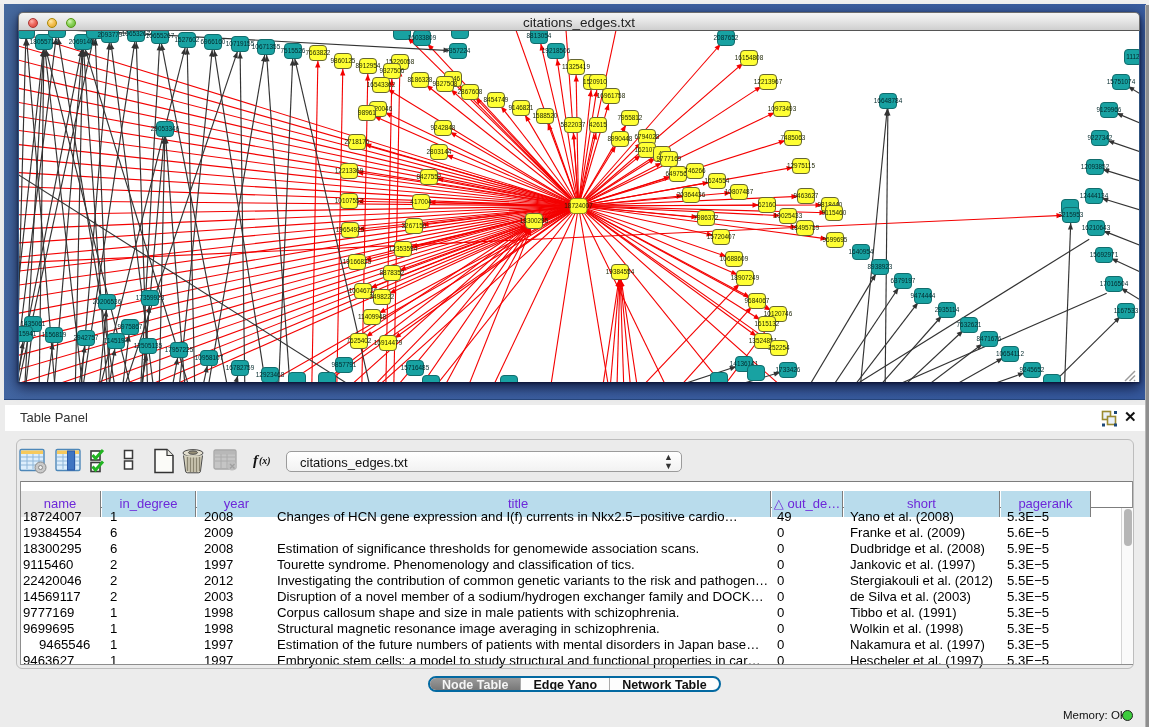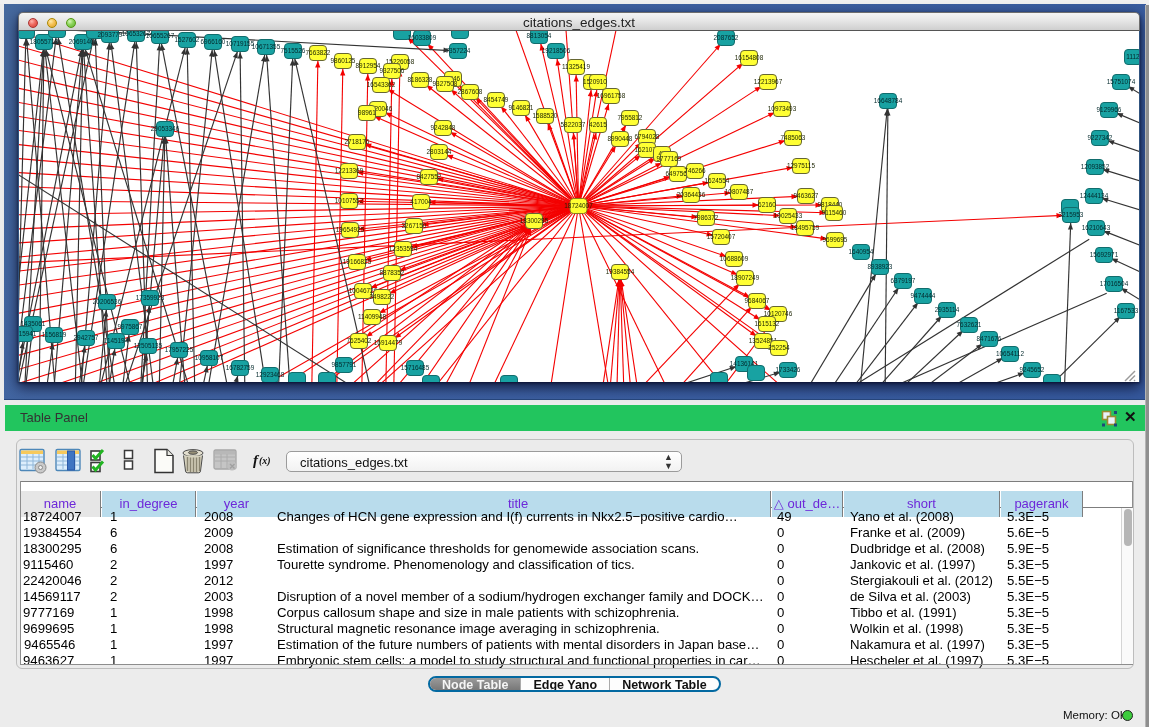--- a/index.html
+++ b/index.html
@@ -9,21 +9,21 @@
 #win { position:absolute; left:14px; top:8px; width:1122px; height:370px;
   border-radius:6px 6px 0 0; box-shadow:0 5px 14px rgba(0,0,25,.75), 0 1px 3px rgba(0,0,30,.6); }
 #titlebar { position:absolute; left:0; top:0; width:100%; height:19px;
   border-radius:5px 5px 0 0; border:1px solid #6e6e6e; border-bottom:1px solid #555;
   background:linear-gradient(#f4f4f4,#e6e6e6 45%,#cfcfcf); }
 #titlebar .tl { position:absolute; top:4.5px; width:10px; height:10px; border-radius:50%; }
 #title { position:absolute; width:100%; text-align:center; top:2px; font-size:13.5px; color:#222; }
 #canvas { position:absolute; left:0; top:19px; width:1122px; height:351px; background:#fff;
   border-left:1px solid #30537f; border-right:1px solid #30537f; overflow:hidden; }
 .grayR { position:absolute; right:0; top:5px; width:4px; height:722px; background:#8f8f8f; border-left:1px solid #b5b5b5; }
-#tpbar { position:absolute; left:5px; top:405px; width:1140px; height:26px; background:#22c55e; }
+#tpbar { position:absolute; left:5px; top:405px; width:1140px; height:26px; background:#ffffff; }
 #tpbar span { position:absolute; left:15px; top:5px; font-size:13px; color:#333; }
 #closex { position:absolute; left:1124px; top:408px; font-size:15px; font-weight:bold; color:#111; }
 #panelbox { position:absolute; left:16px; top:439px; width:1118px; height:230px;
   background:#ebebeb; border:1px solid #bdbdbd; border-radius:6px; }
 #dropdown { position:absolute; left:286px; top:451px; width:396px; height:21px; background:linear-gradient(#ffffff,#f2f2f2);
   border:1px solid #9b9b9b; border-radius:5px; font-size:13px; color:#111; }
 #dropdown .txt { position:absolute; left:13px; top:3px; }
 #dropdown .arr { position:absolute; right:8px; top:1px; font-size:9px; color:#333; line-height:9px; }
 #thead { position:absolute; left:20px; top:481px; width:1113px; height:27px; background:#fff;
   border-top:1px solid #7d7d7d; border-bottom:1px solid #7d7d7d; }
@@ -768,21 +768,21 @@
     <span class="arr">▲<br>▼</span>
   </div>
 <div style="position:absolute;left:20px;top:481px;width:1113px;height:184px;background:#fff"></div>
 <div id="thead">
   <div class="hc" style="left:0;width:81px;background:#e6e6e6">name</div>
   <div class="hc" style="left:82px;width:94px">in_degree</div>
   <div class="hc" style="left:177px;width:80px">year</div>
   <div class="hc" style="left:246px;width:505px">title</div>
   <div class="hc" style="left:752px;width:71px">△ out_de…</div>
   <div class="hc" style="left:824px;width:156px">short</div>
-  <div class="hc" style="left:981px;width:82px">pagerank</div>
+  <div class="hc" style="left:981px;width:90px">pagerank</div>
 </div>
 <div class="trow" style="top:508px">
     <span style="left:23px">18724007</span>
     <span style="left:110px">1</span>
     <span style="left:204px">2008</span>
     <span style="left:277px">Changes of HCN gene expression and I(f) currents in Nkx2.5−positive cardio…</span>
     <span style="left:777px">49</span>
     <span style="left:850px">Yano et al. (2008)</span>
     <span style="left:1007px">5.3E−5</span>
   </div>
@@ -809,20 +809,21 @@
     <span style="left:204px">1997</span>
     <span style="left:277px">Tourette syndrome. Phenomenology and classification of tics.</span>
     <span style="left:777px">0</span>
     <span style="left:850px">Jankovic et al. (1997)</span>
     <span style="left:1007px">5.3E−5</span>
   </div>
 <div class="trow" style="top:572px">
     <span style="left:23px">22420046</span>
     <span style="left:110px">2</span>
     <span style="left:204px">2012</span>
+    <span style="left:277px">Investigating the contribution of common genetic variants to the risk and pathogen…</span>
     <span style="left:777px">0</span>
     <span style="left:850px">Stergiakouli et al. (2012)</span>
     <span style="left:1007px">5.5E−5</span>
   </div>
 <div class="trow" style="top:588px">
     <span style="left:23px">14569117</span>
     <span style="left:110px">2</span>
     <span style="left:204px">2003</span>
     <span style="left:277px">Disruption of a novel member of a sodium/hydrogen exchanger family and DOCK…</span>
     <span style="left:777px">0</span>
@@ -841,21 +842,21 @@
 <div class="trow" style="top:620px">
     <span style="left:23px">9699695</span>
     <span style="left:110px">1</span>
     <span style="left:204px">1998</span>
     <span style="left:277px">Structural magnetic resonance image averaging in schizophrenia.</span>
     <span style="left:777px">0</span>
     <span style="left:850px">Wolkin et al. (1998)</span>
     <span style="left:1007px">5.3E−5</span>
   </div>
 <div class="trow" style="top:636px">
-    <span style="left:24px">9465546</span>
+    <span style="left:39px">9465546</span>
     <span style="left:110px">1</span>
     <span style="left:204px">1997</span>
     <span style="left:277px">Estimation of the future numbers of patients with mental disorders in Japan base…</span>
     <span style="left:777px">0</span>
     <span style="left:850px">Nakamura et al. (1997)</span>
     <span style="left:1007px">5.3E−5</span>
   </div>
 <div class="trow" style="top:652px">
     <span style="left:23px">9463627</span>
     <span style="left:110px">1</span>

